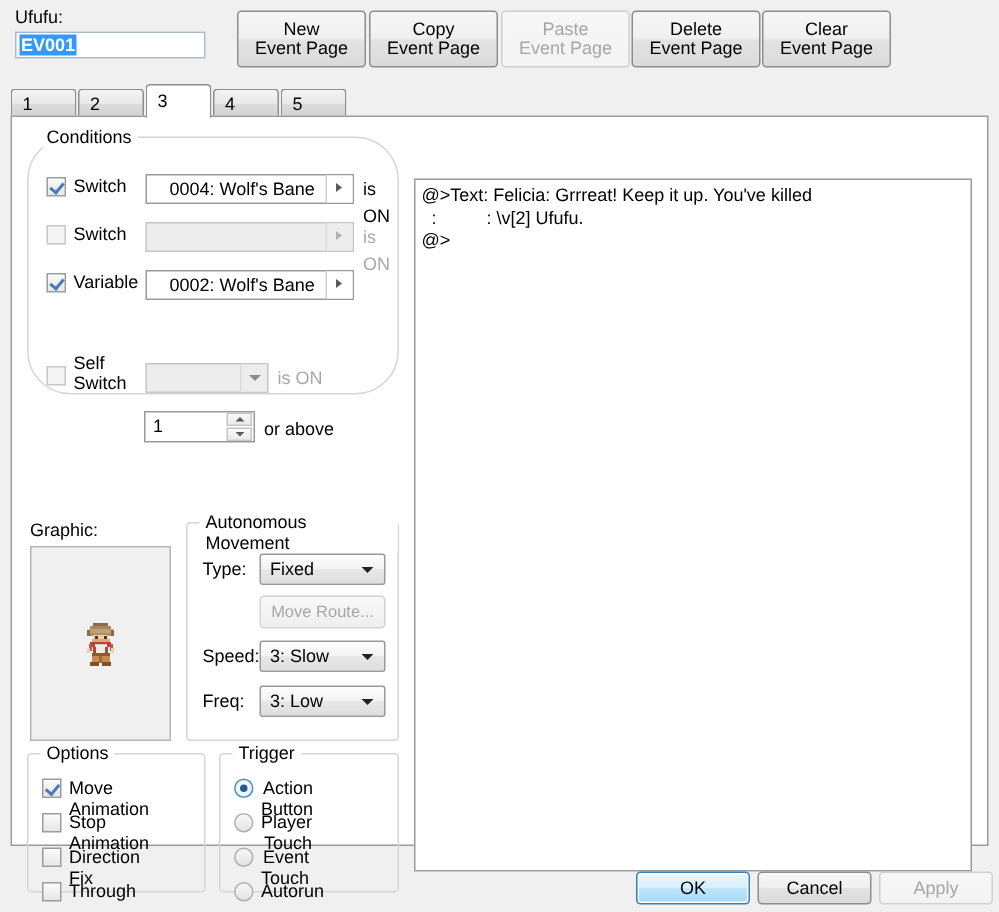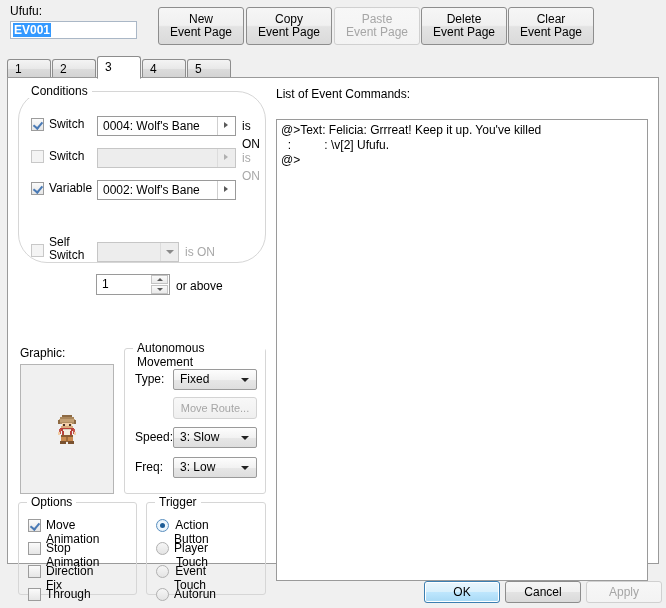--- a/index.html
+++ b/index.html
@@ -176,21 +176,21 @@
   }
 
   .combo {
     position: absolute;
     height: 20px;
     border: 1px solid #9a9a9a;
     background: #fff;
     box-sizing: border-box;
     font-size: 12px;
     line-height: 18px;
-    padding-left: 5px;
+    padding-left: 15px;
     cursor: default;
   }
   .combo .arrow-btn {
     position: absolute;
     right: 0; top: 0;
     width: 17px; height: 18px;
     border-left: 1px solid #cfcfcf;
     background: #fff;
   }
   .combo .arrow-btn::after {
@@ -580,21 +580,20 @@
     <div class="opt-row" style="top:84px;">
       <div class="radio" style="left:0px; top:1px;"></div>
       <div class="chk-label" style="left:18px; top:0px;">Autorun</div>
     </div>
     <div class="opt-row" style="top:107px;">
       
       
     </div>
   </div>
 
-  <div id="cmd-label">List of Event Commands:</div>
   <div id="cmd-list">@&gt;Text: Felicia: Grrreat! Keep it up. You've killed
   :          : \v[2] Ufufu.
 @&gt;</div>
 
 </div>
 
 <div class="btm-btn" id="btn-ok">OK</div>
 <div class="btm-btn" id="btn-cancel">Cancel</div>
 <div class="btm-btn" id="btn-apply">Apply</div>
 

